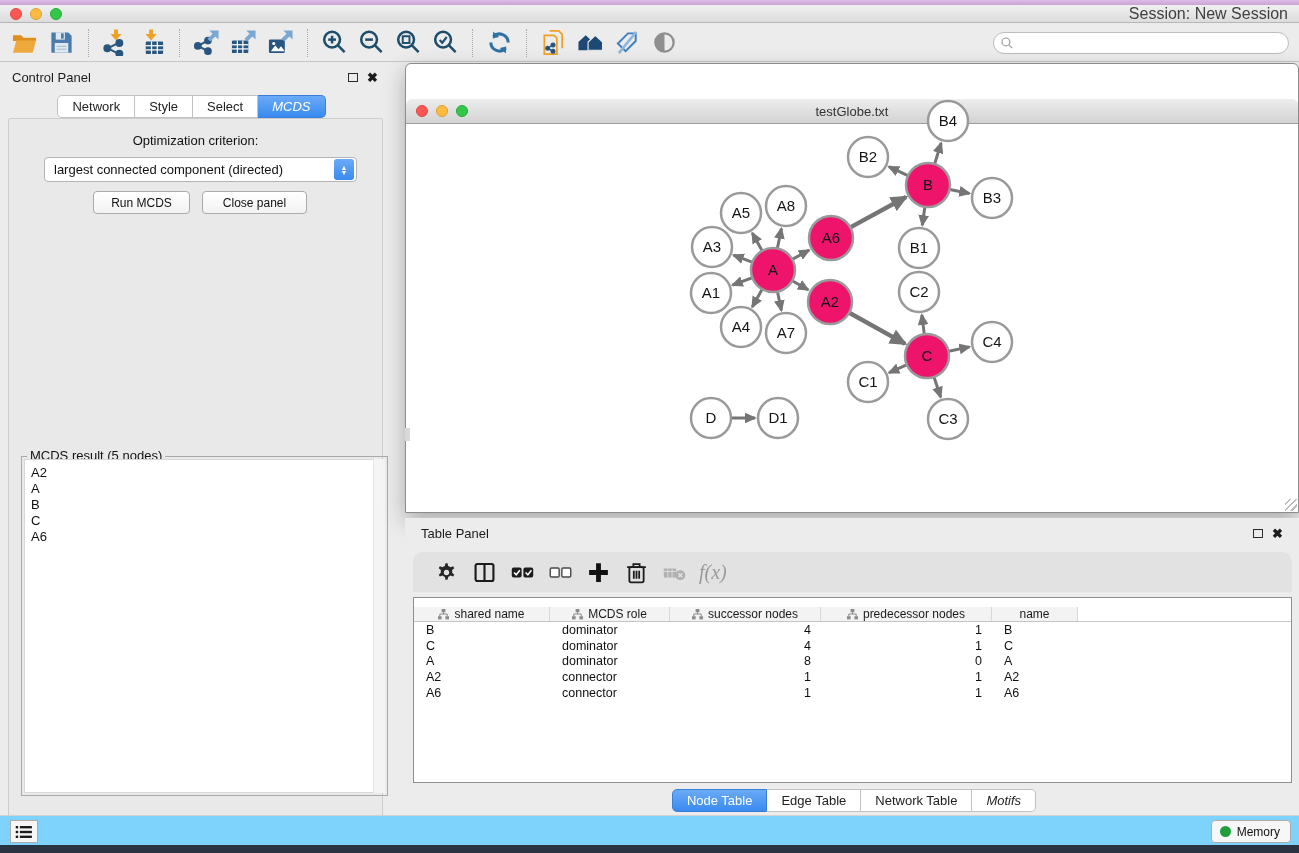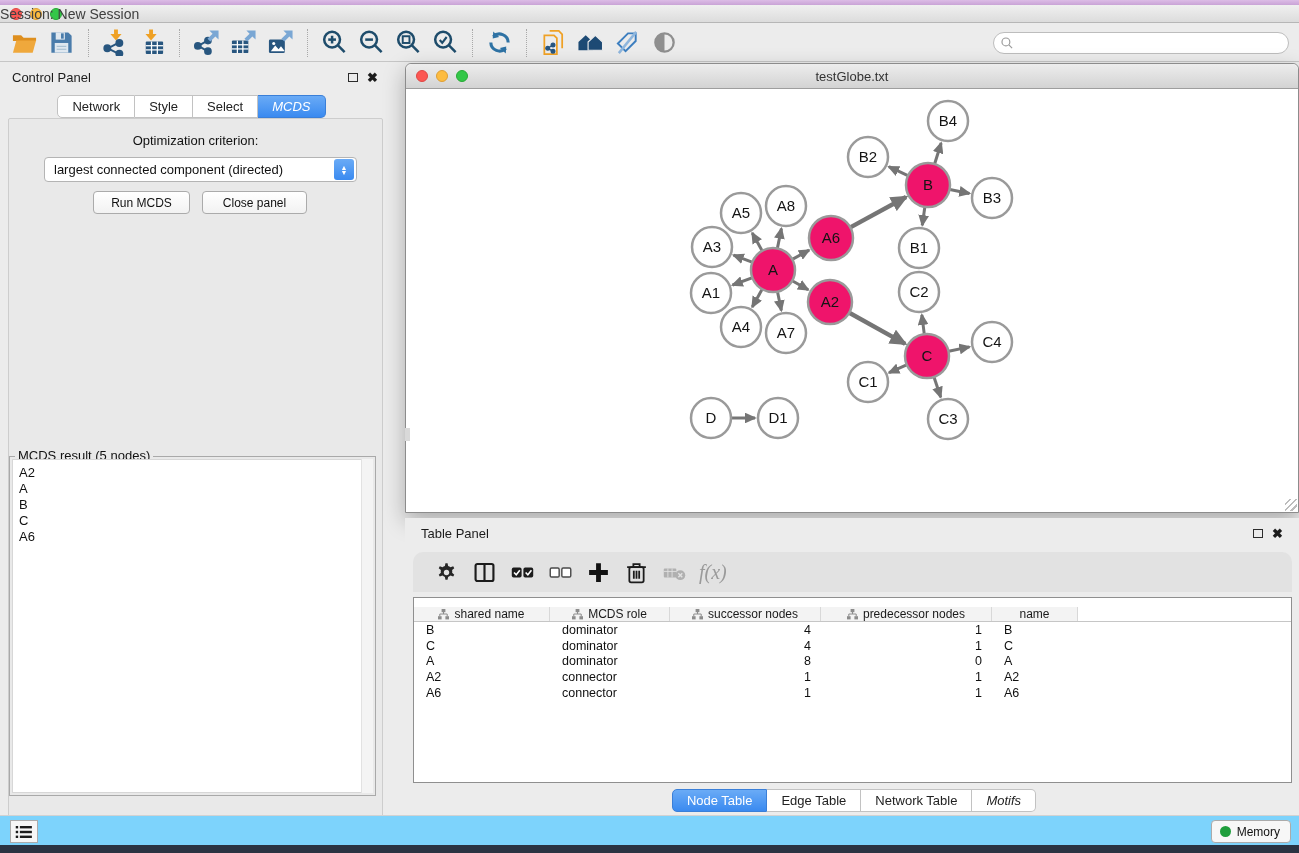--- a/index.html
+++ b/index.html
@@ -10,21 +10,21 @@
   
   #desktop-top-strip { position:absolute; left:0; top:0; width:1299px; height:5px;
     background:linear-gradient(#dcbce6,#c9a3d6); }
   #titlebar { position:absolute; left:0; top:5px; width:1299px; height:18px;
     background:linear-gradient(#f0f0f0,#dcdcdc); border-bottom:1px solid #b6b6b6;
     display:flex; align-items:center; }
   .traffic { width:12px; height:12px; border-radius:50%; margin-left:8px; }
   .t-red { background:#fc5753; border:1px solid #df4744; margin-left:10px; }
   .t-yellow { background:#fdbc40; border:1px solid #de9f34; }
   .t-green { background:#33c748; border:1px solid #27aa35; }
-  #session-title { position:absolute; left:0; right:11px; text-align:left; font-size:14px; color:#404040; }
+  #session-title { position:absolute; left:0; right:11px; text-align:right; font-size:16px; color:#404040; }
 
   
   #main-toolbar { position:absolute; left:0; top:24px; width:1299px; height:38px;
     background:#ececec; border-bottom:1px solid #c6c6c6; display:flex; align-items:center; padding-left:6px; }
   #toolbar-icons { display:flex; align-items:center; }
   .tb-icon { width:37px; height:34px; display:flex; align-items:center; justify-content:center; cursor:default; }
   .tb-icon svg { width:27px; height:27px; }
   .tb-sep { width:1px; height:28px; border-left:1px dotted #a9a9a9; margin:0 8px; }
   #global-search { margin-left:auto; margin-right:10px; width:296px; height:22px; background:#fff;
     border:1px solid #bdbdbd; border-radius:11px; display:flex; align-items:center; padding-left:5px; }
@@ -50,33 +50,33 @@
     border:1px solid #b4b4b4; border-radius:4px; display:flex; align-items:center; cursor:default; }
   #criterion-value { flex:1; font-size:13px; color:#111; padding-left:9px; white-space:nowrap; }
   #criterion-stepper { width:20px; height:21px; margin-right:2px; border-radius:3px;
     background:linear-gradient(#6aabf6,#3a8af0); display:flex; flex-direction:column;
     align-items:center; justify-content:center; color:#fff; font-size:7px; line-height:5px; }
   .ctrl-btn { position:absolute; top:72px; height:23px; background:linear-gradient(#ffffff,#f2f2f2);
     border:1px solid #ababab; border-radius:4px; font-size:12px; color:#111;
     display:flex; align-items:center; justify-content:center; cursor:default; }
   #run-btn { left:84px; width:97px; }
   #closepanel-btn { left:193px; width:105px; }
-  #result-box { position:absolute; left:0; top:337px; width:367px; height:340px; border:1px solid #a9a9a9; }
+  #result-box { position:absolute; left:12px; top:337px; width:367px; height:340px; border:1px solid #a9a9a9; }
   #result-legend { position:absolute; top:-9px; left:5px; background:#e9e9e9; padding:0 3px; font-size:13px; color:#111; }
   #mcds-list { position:absolute; inset:2px; background:#fff; border:1px solid #d7d7d7;
     padding:5px 0 0 6px; font-size:13px; color:#111; line-height:16px; }
   #mcds-scroll { position:absolute; top:2px; right:2px; width:12px; bottom:2px;
     background:#f4f4f4; border-left:1px solid #e2e2e2; }
 
   
   #network-window { position:absolute; left:405px; top:63px; width:894px; height:450px;
     background:#fff; border:1px solid #8c8c8c; border-radius:6px 6px 0 0;
     box-shadow:0 8px 22px rgba(0,0,0,.28); }
   #nw-titlebar { height:25px; background:linear-gradient(#ededed,#d3d3d3);
-    border-bottom:1px solid #9e9e9e; border-radius:6px 6px 0 0; display:flex; align-items:center; position:relative; }
+    border-bottom:1px solid #9e9e9e; border-radius:6px 6px 0 0; display:flex; align-items:center; position:relative;margin-top:35px; }
   #nw-title { position:absolute; left:0; right:0; text-align:center; font-size:13px; color:#333; }
   #graph-svg { position:absolute; left:1px; top:25px; }
   #nw-grip { position:absolute; right:1px; bottom:1px; width:12px; height:12px;
     background:repeating-linear-gradient(135deg,transparent 0 3px,#bcbcbc 3px 4.5px); }
   #nw-scrollmark { position:absolute; left:-1px; top:364px; width:5px; height:13px; background:#d9d9d9; }
 
   
   #table-panel { position:absolute; left:405px; top:518px; width:894px; height:297px; background:#ececec; }
   #tp-toolbar { position:absolute; left:8px; top:34px; width:879px; height:40px;
     background:#e2e2e2; border-radius:10px 10px 0 0; display:flex; align-items:center; padding-left:14px; }

